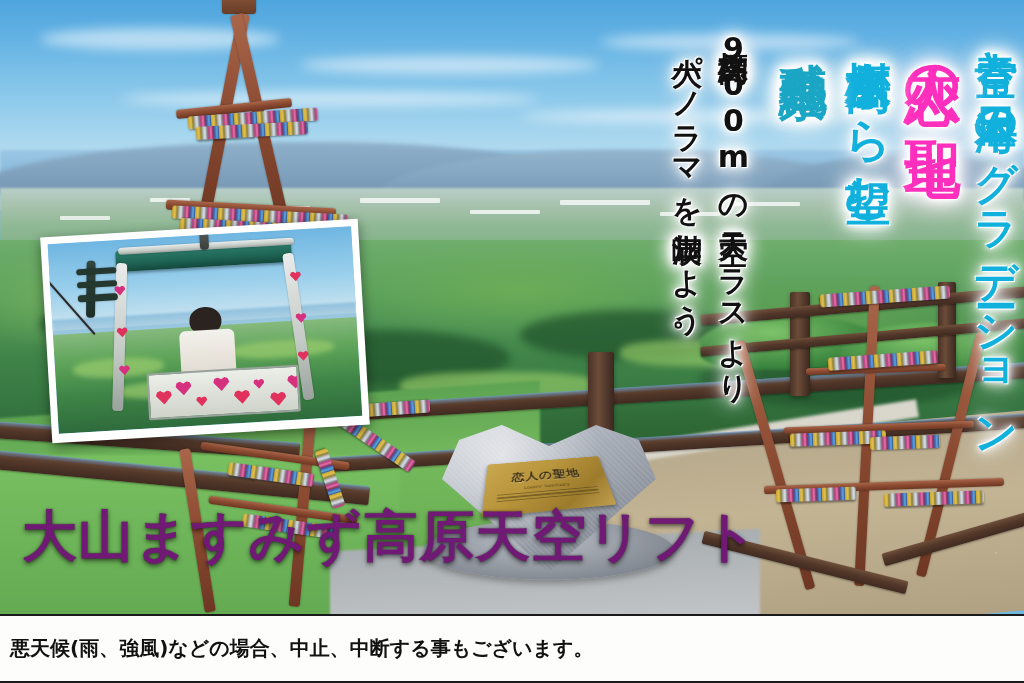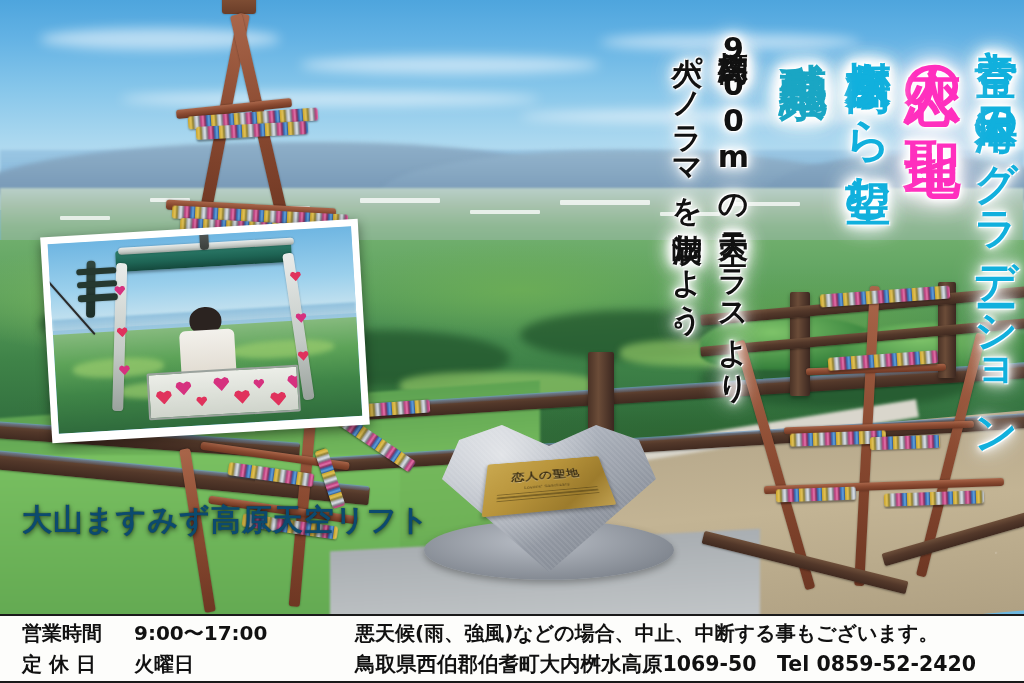--- a/index.html
+++ b/index.html
@@ -346,21 +346,21 @@
   #v-aozora   { right: 6px;  top: 18px;  font-size: 43px; }
   #v-koibito  { right: 62px; top: 22px;  font-size: 56px; letter-spacing: 3px; }
   #v-masumizu { right: 132px;top: 24px;  font-size: 46px; }
   #v-kandou   { right: 196px;top: 24px;  font-size: 48px; letter-spacing: 4px; }
   #v-hyoukou  { right: 276px;top: 28px;  font-size: 30px; letter-spacing: 1px; }
   #v-panorama { right: 322px;top: 34px;  font-size: 30px; letter-spacing: 1px; }
 
   
   .whitetitle {
     position:absolute; left: 22px; top: 500px;
-    font-size: 30px; font-weight: bold; color: #0c4a6e;
+    font-size: 55px; font-weight: bold; color: #701a75;
     letter-spacing: 1px; white-space: nowrap;
     font-family: "DejaVu Sans", "Liberation Sans", sans-serif;
     text-shadow: 0 2px 5px rgba(0,0,0,0.6), 0 0 2px rgba(0,0,0,0.4);
   }
   .whiteurl {
     position:absolute; left: 20px; top: 548px;
     font-size: 41px; font-weight: bold; color: #ffffff;
     letter-spacing: 0px; white-space: nowrap;
     font-family: "DejaVu Serif", "Liberation Serif", serif;
     text-shadow: 0 2px 5px rgba(0,0,0,0.6), 0 0 2px rgba(0,0,0,0.4);
@@ -562,27 +562,18 @@
     <div class="vtext glow-magenta" id="v-koibito">恋人の聖地</div>
     <div class="vtext glow-cyan" id="v-masumizu">桝水高原から望む</div>
     <div class="vtext glow-teal" id="v-kandou">感動絶景</div>
     <div class="vtext glow-black" id="v-hyoukou">標高約900mの天空テラスより</div>
     <div class="vtext glow-black" id="v-panorama">大パノラマを満喫しよう。</div>
 
     <div class="whitetitle">大山ますみず高原天空リフト</div>
   </div>
 
   <div class="footer">
-    <div class="footer-left">
-      <div class="frow">
-        <span class="lbl">営業時間</span><span>9:00〜17:00</span>
-      </div>
-      <div class="frow">
-        <span class="lbl">定 休 日</span><span>火曜日</span>
-      </div>
-    </div>
     <div class="footer-right">
       <div class="frow">悪天候(雨、強風)などの場合、中止、中断する事もございます。</div>
-      <div class="frow big">鳥取県西伯郡伯耆町大内桝水高原1069-50　Tel 0859-52-2420</div>
     </div>
   </div>
 
 </div>
 
 </body></html>

